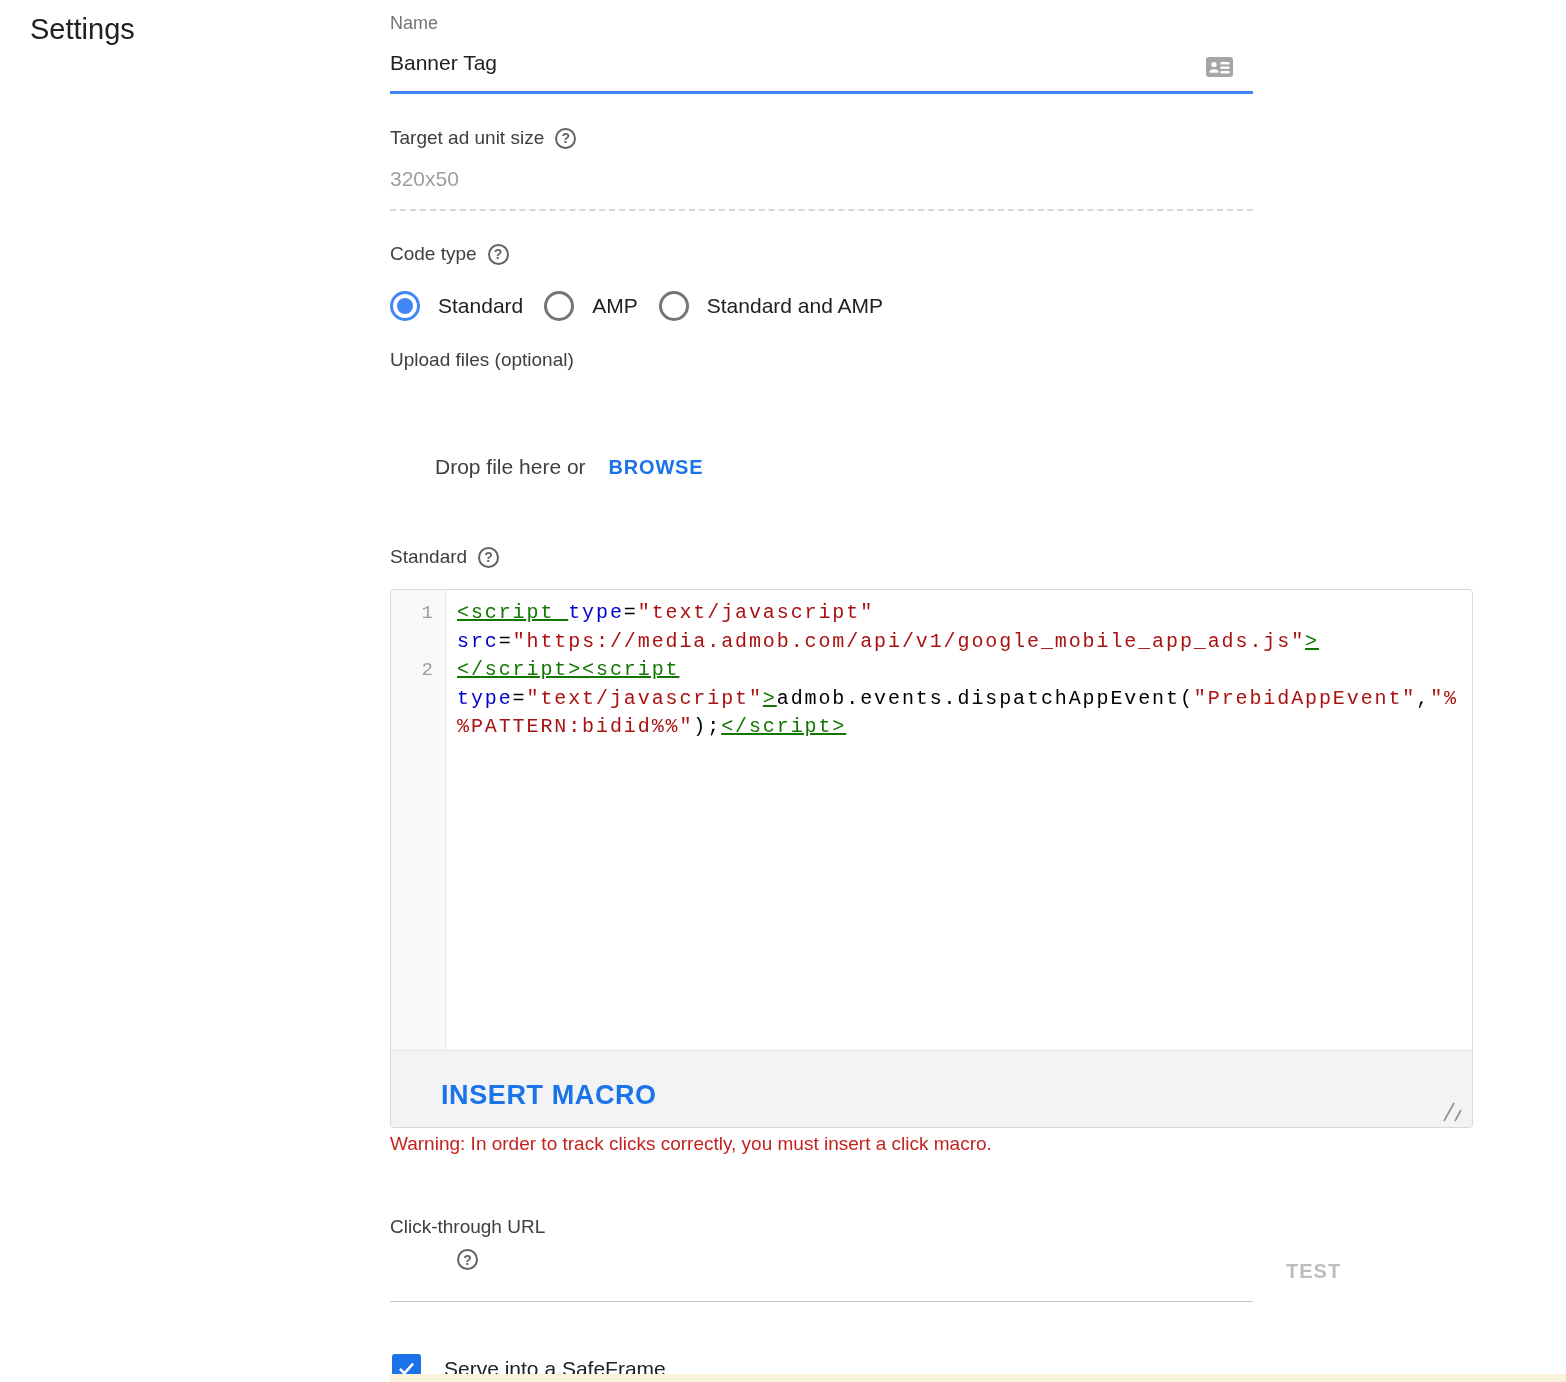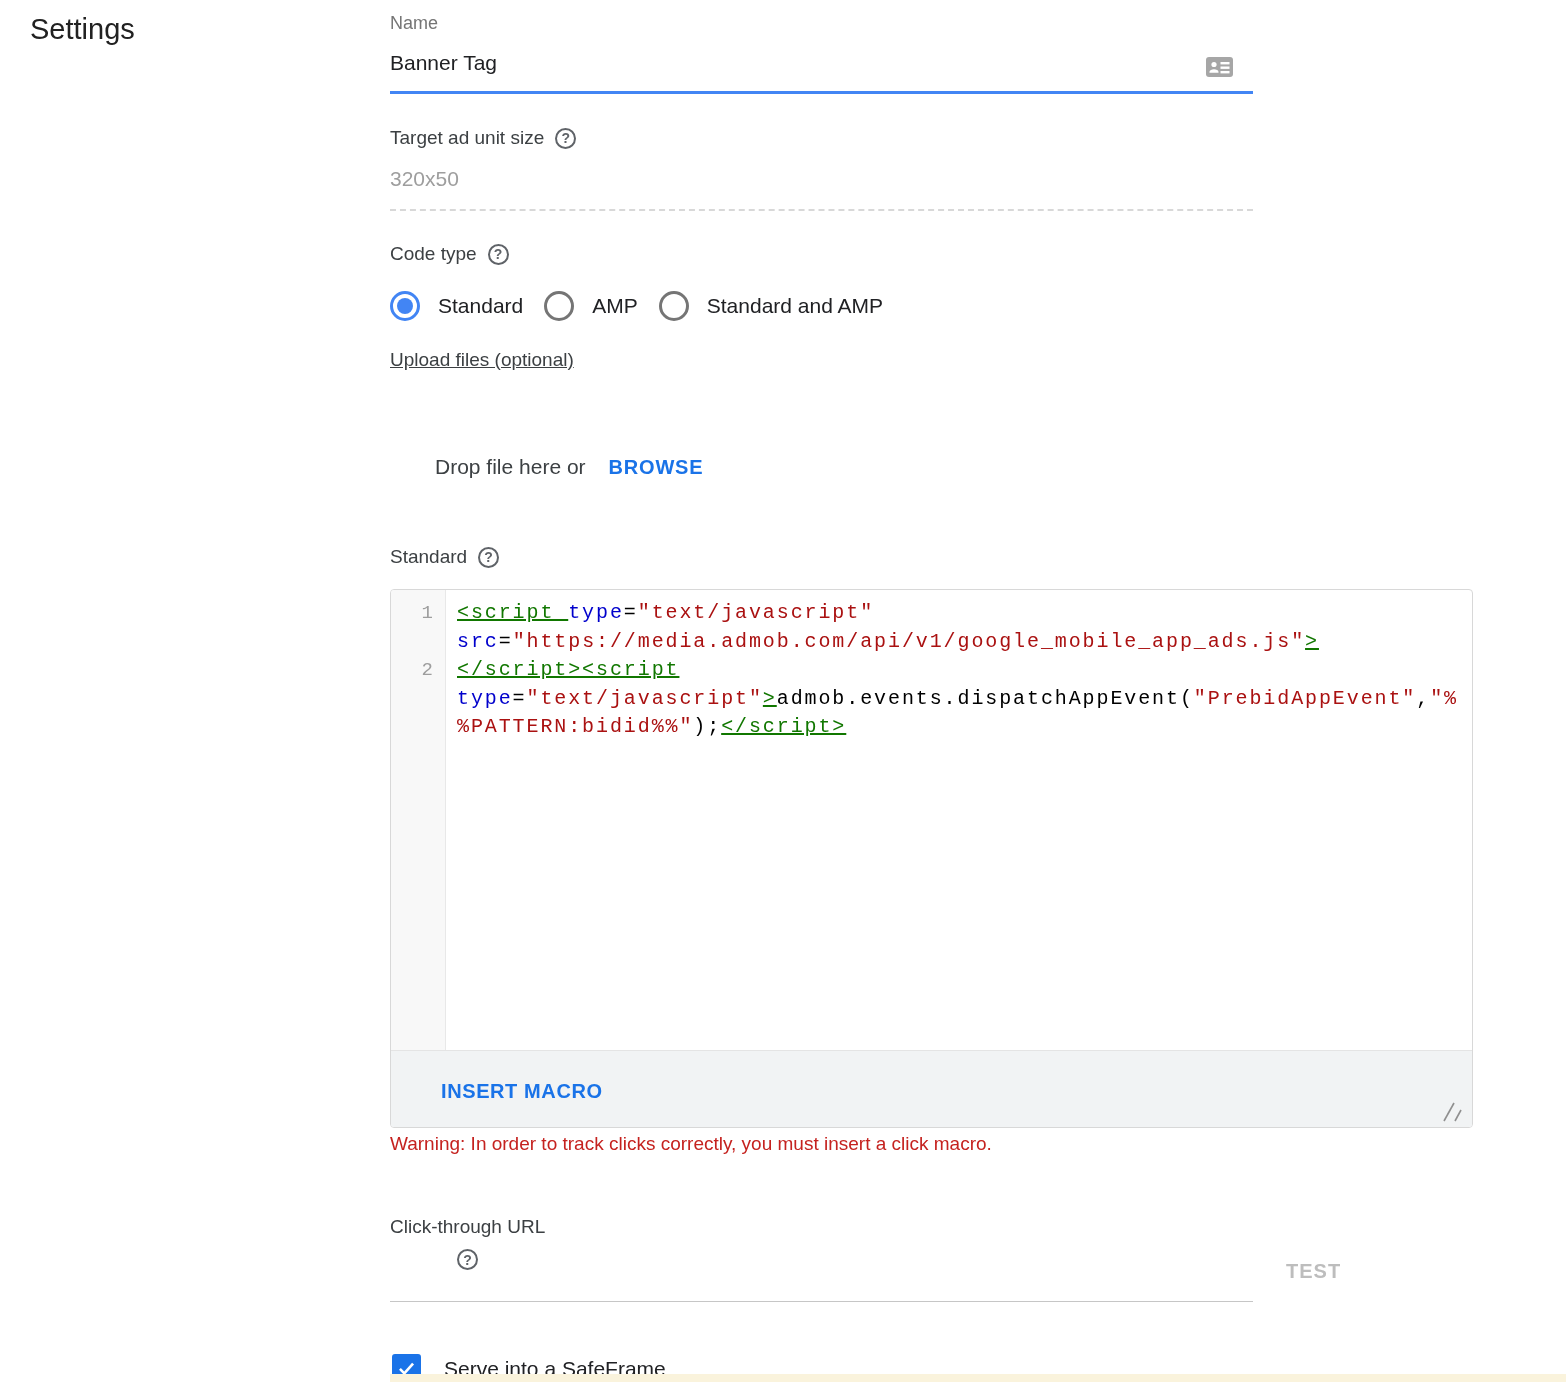--- a/index.html
+++ b/index.html
@@ -38,42 +38,42 @@
 
   .codetype-label{left:390px;top:243px;}
   .radio-group{left:390px;top:291px;display:flex;align-items:center;}
   .radio-item{display:flex;align-items:center;margin-right:21px;cursor:pointer;}
   .radio{width:30px;height:30px;border-radius:50%;border:3px solid #757575;flex:none;
     display:flex;align-items:center;justify-content:center;background:#fff;}
   .radio.sel{border-color:var(--focus-underline);}
   .radio.sel::after{content:"";width:16px;height:16px;border-radius:50%;background:var(--focus-underline);}
   .radio-label{margin-left:18px;font-size:21px;color:#202124;}
 
-  .upload-label{left:390px;top:349px;text-decoration:underline;}
+  .upload-label{left:390px;top:349px;}
   .drop-row{left:435px;top:428px;display:flex;align-items:baseline;gap:23px;margin-top:27px;}
   .drop-text{font-size:21px;color:#3c4043;}
   .browse-btn{font-size:20px;font-weight:700;color:var(--accent);letter-spacing:.8px;cursor:pointer;}
 
   .standard-label{left:390px;top:546px;}
 
   .editor{left:390px;top:589px;width:1083px;height:539px;border:1px solid #d8d8d8;border-radius:4px;overflow:hidden;background:#fff;}
   .code-body{position:relative;height:460px;}
   .gutter-bg{position:absolute;left:0;top:0;bottom:0;width:55px;background:#f8f8f8;border-right:1px solid #e8e8e8;}
   .code-lines{position:relative;padding-top:9px;}
   .code-row{display:flex;align-items:flex-start;cursor:text;}
   .ln{flex:none;width:42px;padding-right:0;text-align:right;font-family:"Liberation Mono",monospace;
     font-size:19px;line-height:28.5px;color:#9e9e9e;}
   .code-text{margin-left:24px;width:1004px;font-family:"Liberation Mono",monospace;font-size:20px;
     letter-spacing:1.9px;line-height:28.5px;white-space:pre-wrap;overflow-wrap:break-word;color:var(--code-plain);}
   .c-tag{color:var(--code-tag);text-decoration:underline;}
   .c-attr{color:var(--code-attr);}
   .c-str{color:var(--code-str);}
   .c-plain{color:var(--code-plain);}
   .editor-footer{position:relative;height:78px;background:#f1f3f4;border-top:1px solid #e4e4e4;}
-  .insert-macro{position:absolute;left:50px;top:29px;font-size:20px;font-weight:700;color:var(--accent);
+  .insert-macro{position:absolute;left:50px;top:29px;font-size:27px;font-weight:700;color:var(--accent);
     letter-spacing:.6px;cursor:pointer;}
   .resize-handle{position:absolute;right:9px;bottom:5px;width:22px;height:22px;cursor:nwse-resize;}
 
   .warning-text{left:390px;top:1133px;font-size:19px;color:var(--warning);}
 
   .cturl-label{left:390px;top:1216px;flex-direction:column;}
   .cturl-input{left:390px;top:1252px;width:863px;height:50px;cursor:text;}
   .test-btn{left:1286px;top:1260px;font-size:20px;font-weight:700;color:#bdbdbd;letter-spacing:1px;}
   .cturl-underline{left:390px;top:1301px;width:863px;height:1px;background:#c6c6c6;}
 

